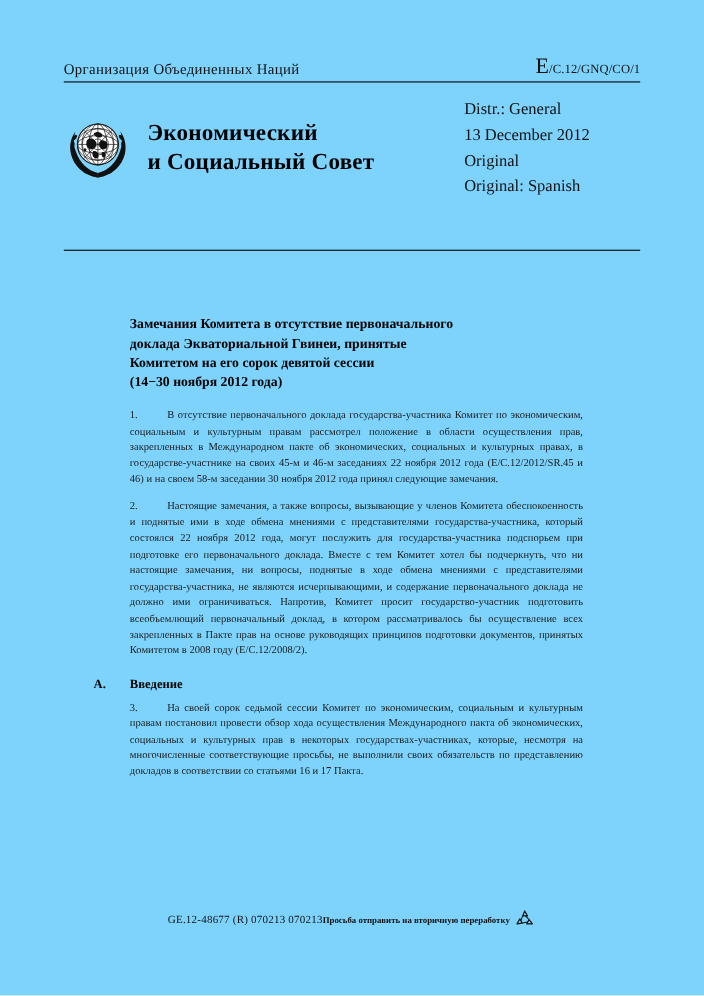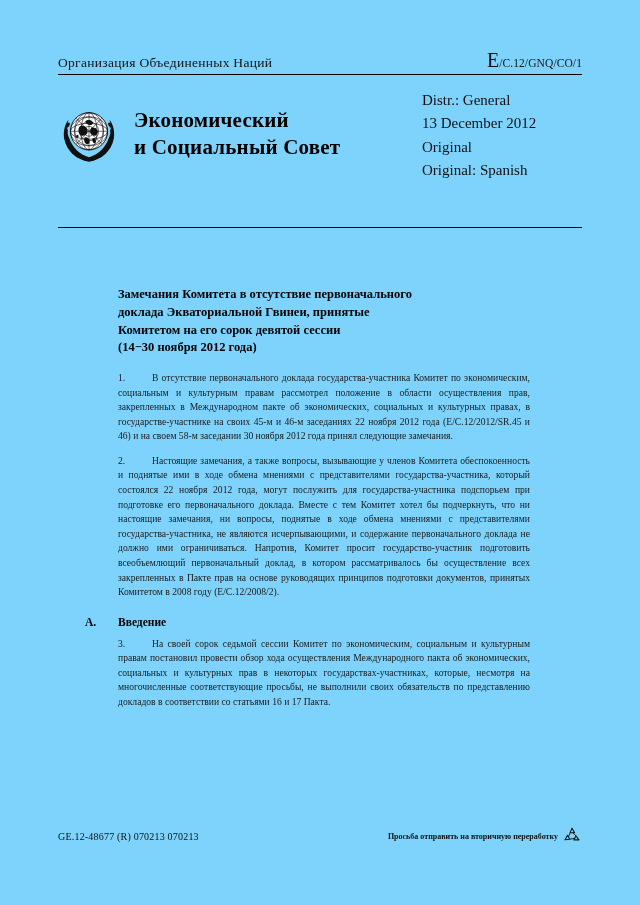--- a/index.html
+++ b/index.html
@@ -159,21 +159,21 @@
   }
 
   
   .footer {
     position: absolute;
     left: 58px;
     top: 826px;
     width: 524px;
     display: flex;
     align-items: center;
-    justify-content: space-between;
+    justify-content: center;
   }
   .ge-number {
     font-size: 10px;
     color: #111;
     letter-spacing: 0.2px;
     white-space: nowrap;
   }
   .recycle {
     display: flex;
     align-items: center;

